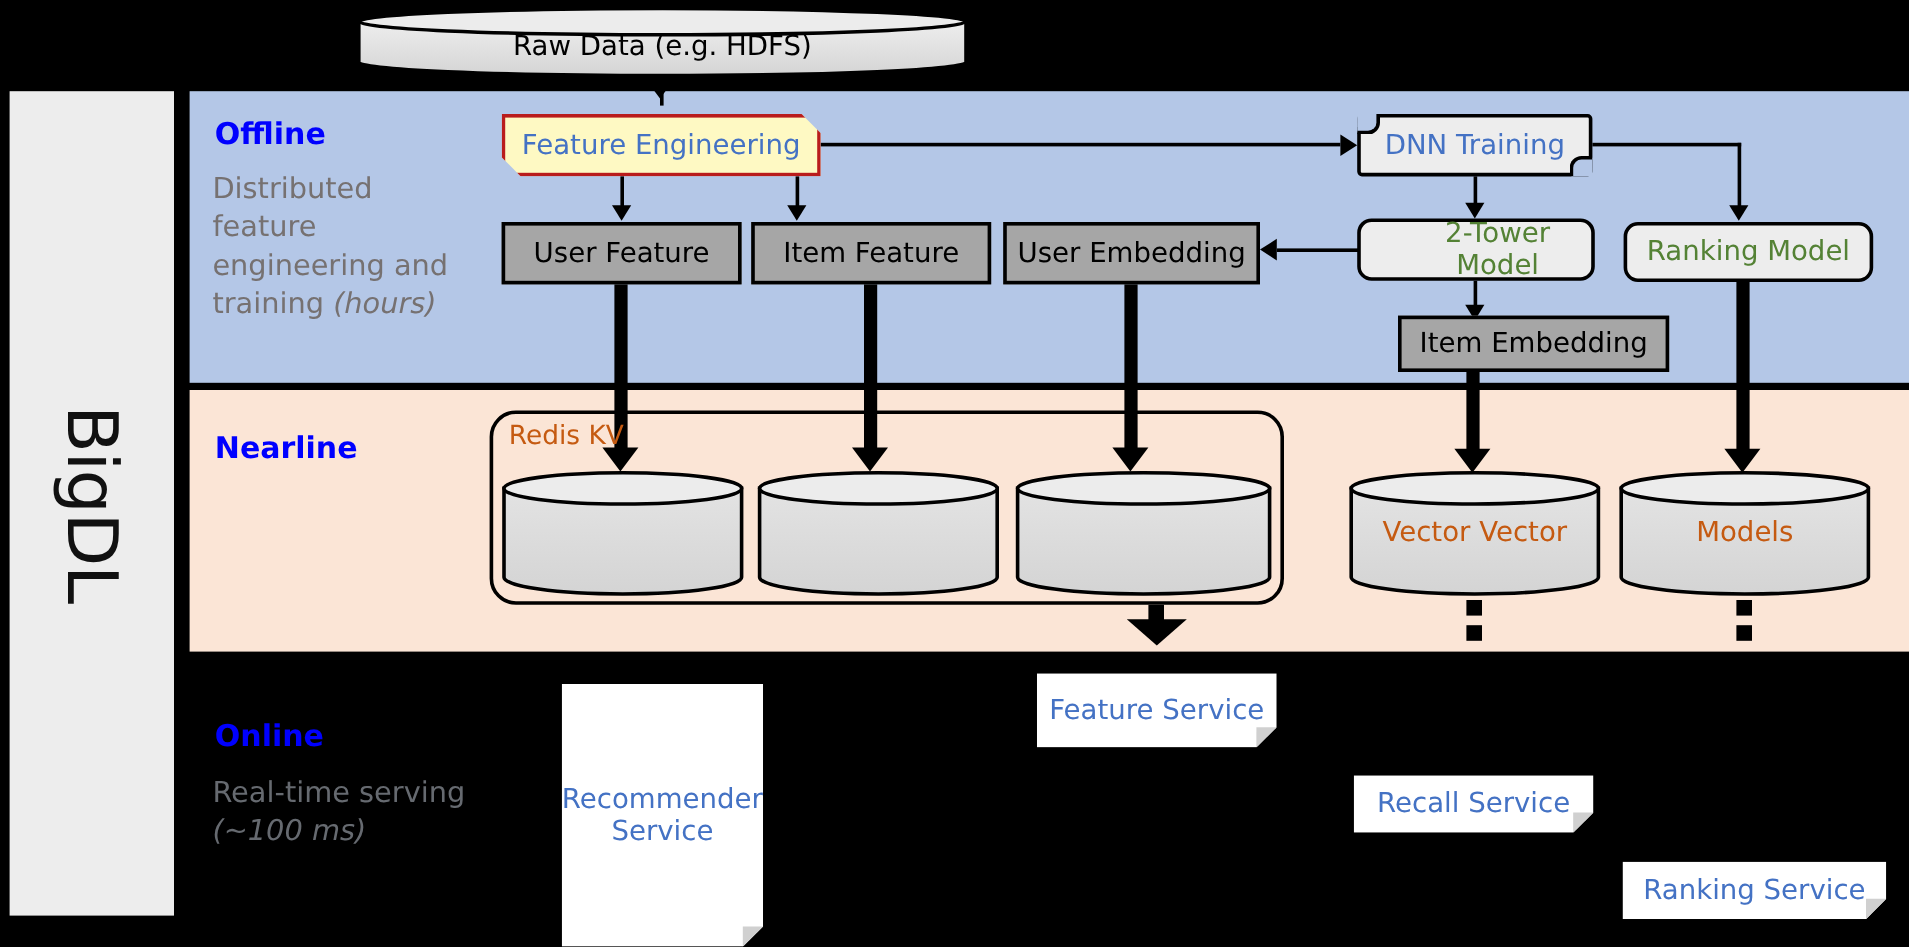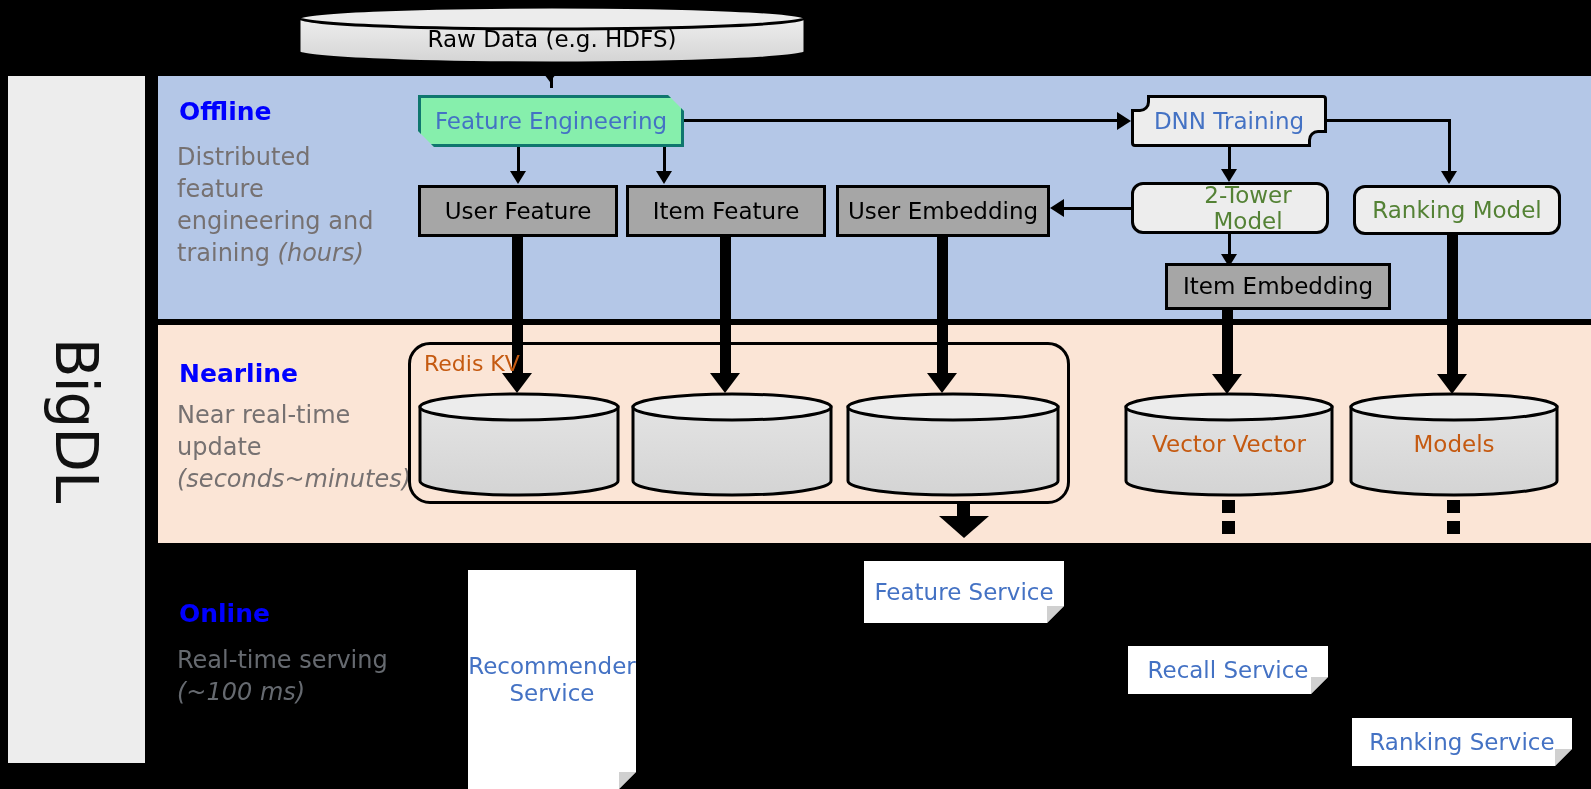--- a/index.html
+++ b/index.html
@@ -61,23 +61,23 @@
     line-height:1.15;
   }
   
   .grey-box {
     background:#a6a6a6;
     border:3px solid #000;
     color:#000;
   }
   
   .flag-box {
-    background:#86efac;
+    background:#fef9c3;
     color:#4472c4;
-    border:3px solid #0f766e;
+    border:3px solid #b91c1c;
     clip-path: polygon(0 0, calc(100% - 16px) 0, 100% 16px, 100% 100%, 16px 100%, 0 calc(100% - 16px));
     text-align: right;
   }
   
   .bracket-box {
     background:#ededed;
     color:#4472c4;
     border:3px solid #000;
     border-radius: 4px;
   }
@@ -171,21 +171,20 @@
   <div class="band" id="band-online"></div>
 
   <div id="bigdl-sidebar">
     <div id="bigdl-label">BigDL</div>
   </div>
 
   <div class="band-title" id="offline-title">Offline</div>
   <div class="band-desc" id="offline-desc"><span>Distributed feature engineering and training </span><span class="it">(hours)</span></div>
 
   <div class="band-title" id="nearline-title">Nearline</div>
-  <div class="band-desc" id="nearline-desc"><span>Near real-time update </span><span class="it">(seconds~minutes)</span></div>
 
   <div class="band-title" id="online-title">Online</div>
   <div class="band-desc" id="online-desc"><span>Real-time serving </span><span class="it">(~100 ms)</span></div>
 
   <div class="cyl" style="left:296px; top:4px;">
     <svg width="512" height="62" viewBox="0 0 512 62">
       <defs>
         <linearGradient id="cylgradTop" x1="0" y1="0" x2="0" y2="1">
           <stop offset="0%" stop-color="#eeeeee"></stop>
             <stop offset="100%" stop-color="#d4d4d4"></stop>

